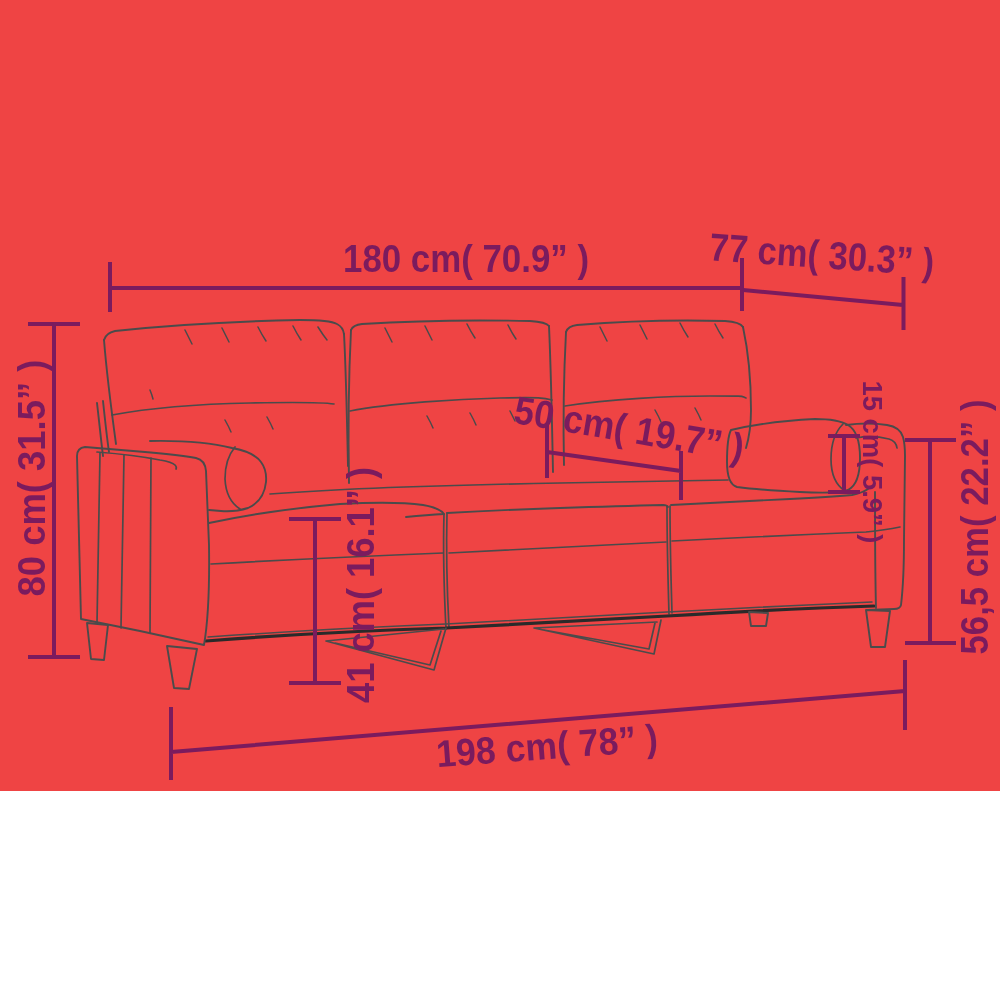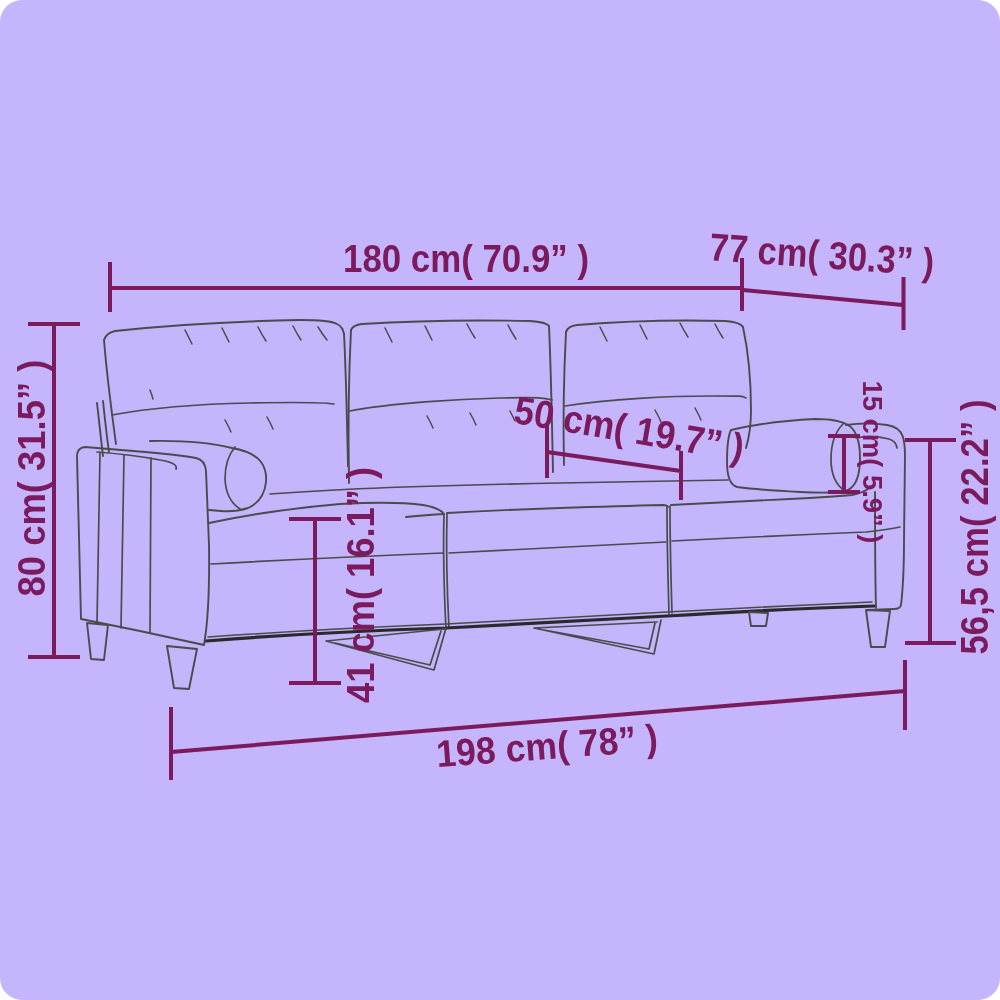--- a/index.html
+++ b/index.html
@@ -1,16 +1,16 @@
 <!DOCTYPE html>
 <html><head>
 <meta charset="utf-8">
 <style>
 html,body{margin:0;padding:0;background:#ffffff;}
-#stage{width:1000px;height:1000px;position:relative;background:#c4b5fd;border-radius:22px;}
+#stage{width:1000px;height:791px;position:relative;background:#ef4444;}
 text{font-family:"Liberation Sans",sans-serif;font-weight:bold;}
 </style>
 </head>
 <body>
 
 <div id="stage">
 <svg width="1000" height="1000" viewBox="0 0 1000 1000">
 <g fill="none" stroke="#4b4b4b" stroke-width="1.9" stroke-linecap="round" stroke-linejoin="round">
 
 <path d="M 97,403 C 99,420 101,440 103,456 M 103,401 C 105,420 107,438 109,452"></path>

